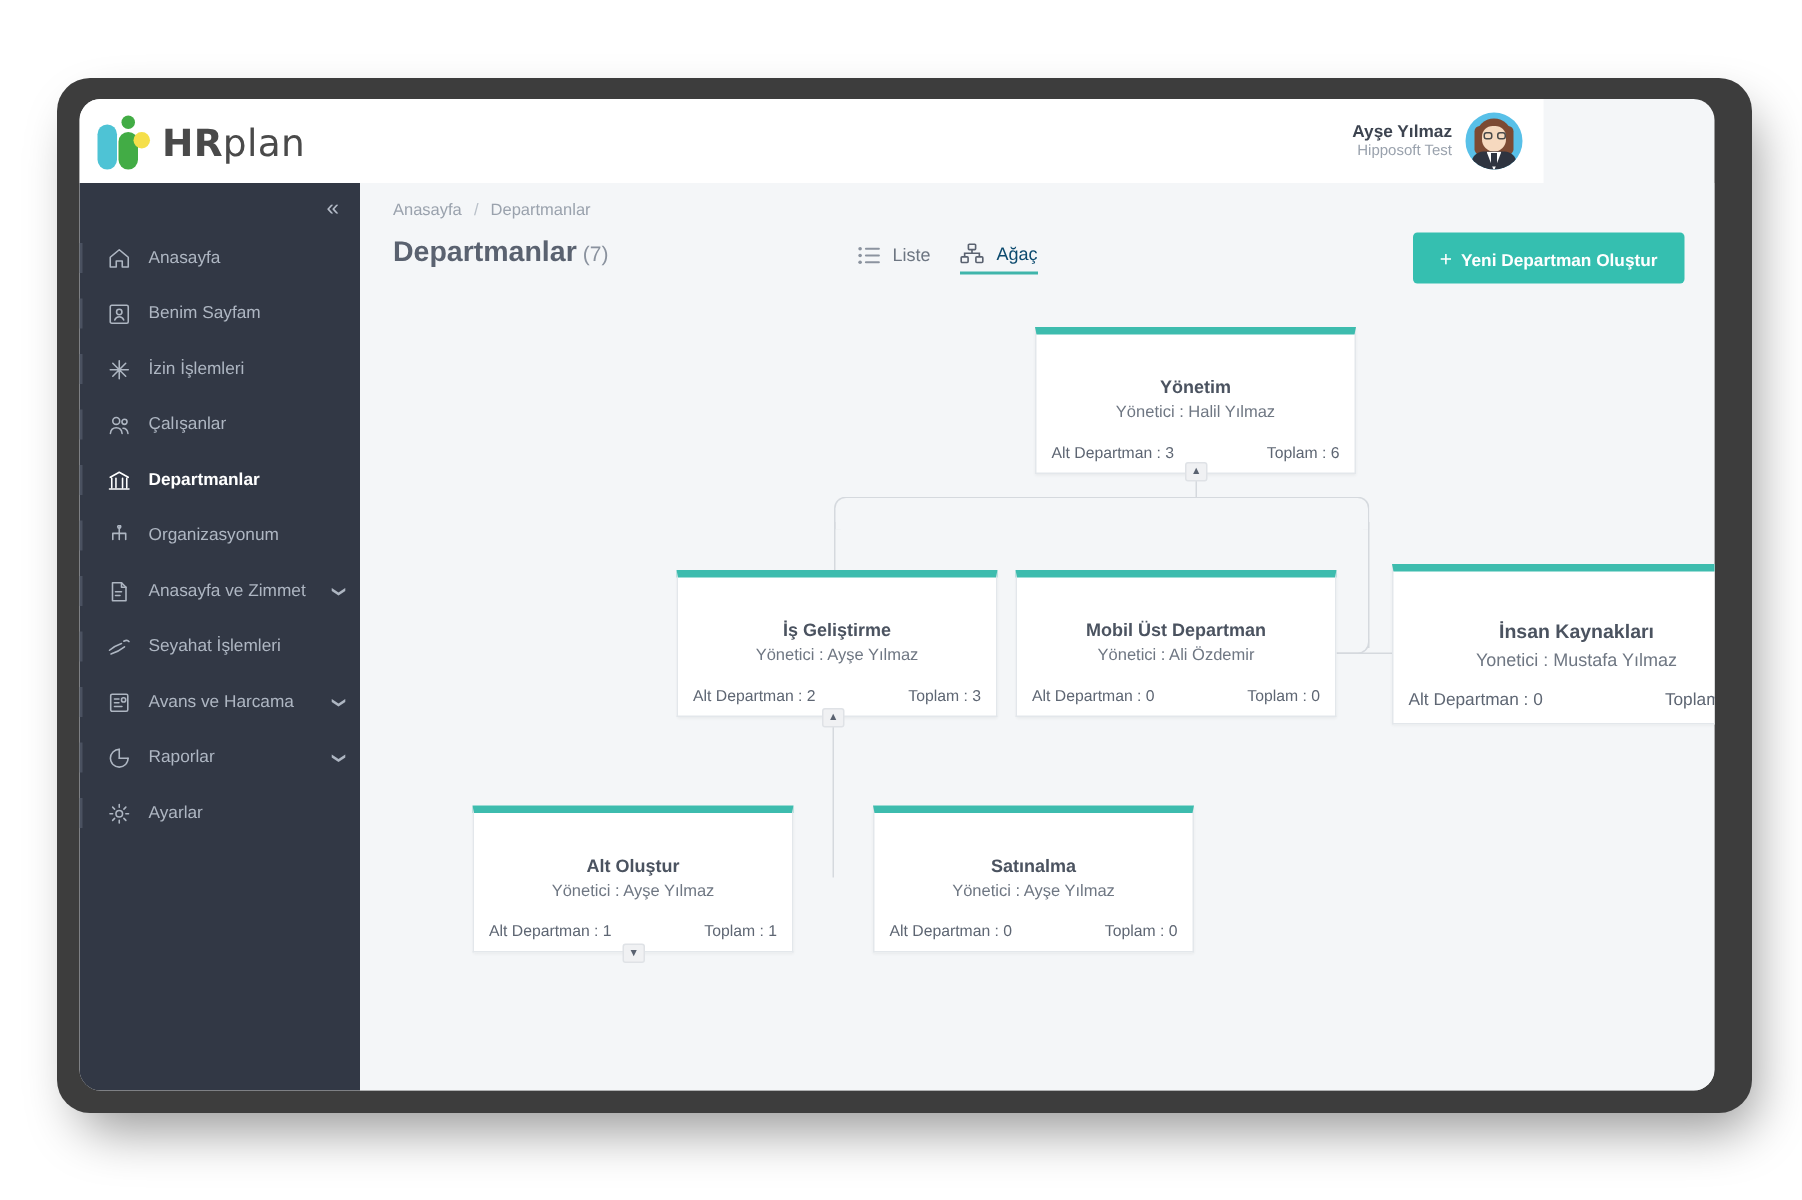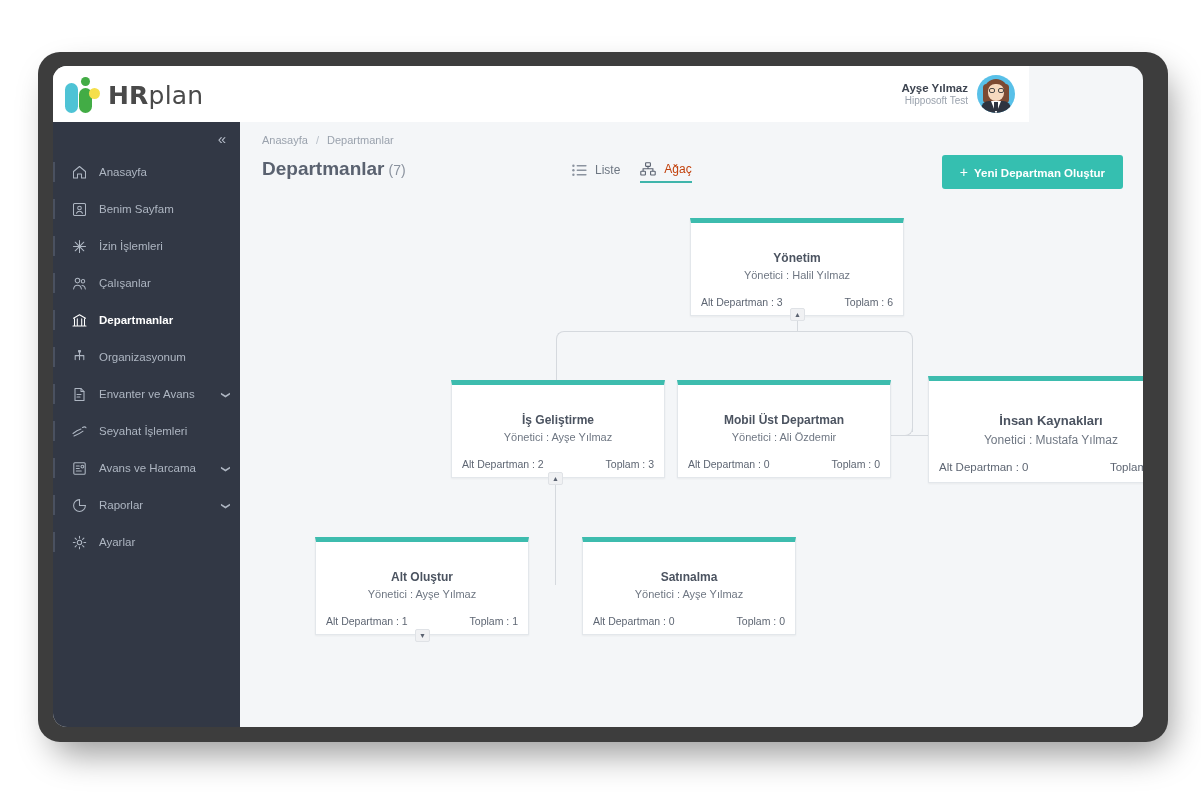--- a/index.html
+++ b/index.html
@@ -145,21 +145,21 @@
   #page-count { font-size: 14px; font-weight: 400; color: #8a929e; margin-left: 4px; }
   #view-toggle {
     position: absolute; left: 310px; top: 4px;
     display: flex; align-items: center; gap: 20px;
   }
   .vt-item {
     display: flex; align-items: center; gap: 8px;
     font-size: 12px; color: #6d7682; cursor: pointer;
     padding-bottom: 5px;
   }
-  .vt-item.active { color: #c2410c; font-weight: 400; border-bottom: 2px solid #3fb5ab; }
+  .vt-item.active { color: #0c4a6e; font-weight: 400; border-bottom: 2px solid #3fb5ab; }
   #new-dept-btn {
     position: absolute; right: 0; top: -3px;
     background: #35bfb0; color: #ffffff;
     font-size: 11.5px; font-weight: 700;
     padding: 9px 18px; border: none; border-radius: 3px;
     cursor: pointer; white-space: nowrap;
   }
   #new-dept-btn .plus { font-weight: 400; font-size: 14px; margin-right: 6px; }
 
   
@@ -308,21 +308,21 @@
         </div>
         <div class="nav-item">
           <div class="edge-tick"></div>
           <span class="nav-ico">
             <svg width="15" height="15" viewBox="0 0 15 15" fill="none" stroke="currentColor" stroke-width="1.05" stroke-linecap="round" stroke-linejoin="round">
               <path d="M3 1.5h6l3 3v9H3z"></path>
               <path d="M9 1.5v3h3"></path>
               <path d="M5 7.5h4M5 10h3"></path>
             </svg>
           </span>
-          <span class="nav-label">Envanter ve Avans</span>
+          <span class="nav-label">Anasayfa ve Zimmet</span>
           <span class="nav-caret" style="transform: rotate(90deg);">❯</span>
         </div>
         <div class="nav-item">
           <div class="edge-tick"></div>
           <span class="nav-ico">
             <svg width="15" height="15" viewBox="0 0 15 15" fill="none" stroke="currentColor" stroke-width="1.05" stroke-linecap="round" stroke-linejoin="round">
               <path d="M1 9.5c2.5-2 5-3.5 8-4.5M2 12c3.5-1.2 6.5-2.8 9-4.8M10.5 3.5c1.5-.8 2.8-.8 3.5.3"></path>
             </svg>
           </span>
           <span class="nav-label">Seyahat İşlemleri</span>

